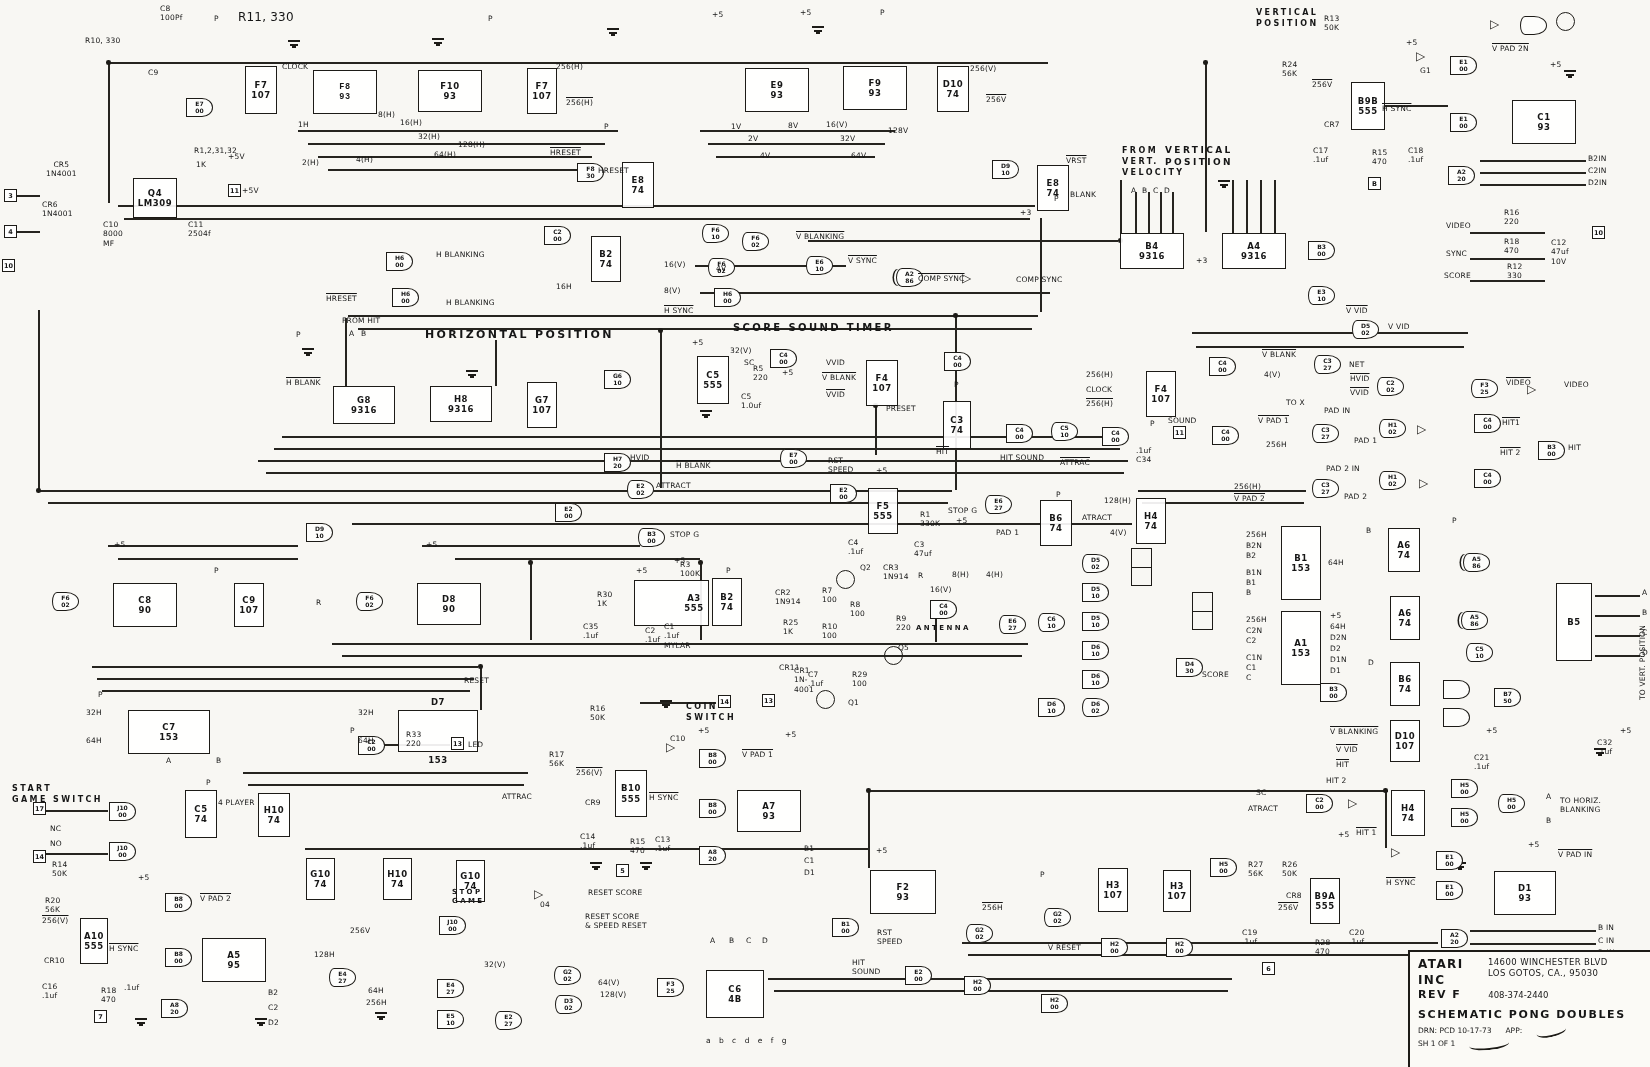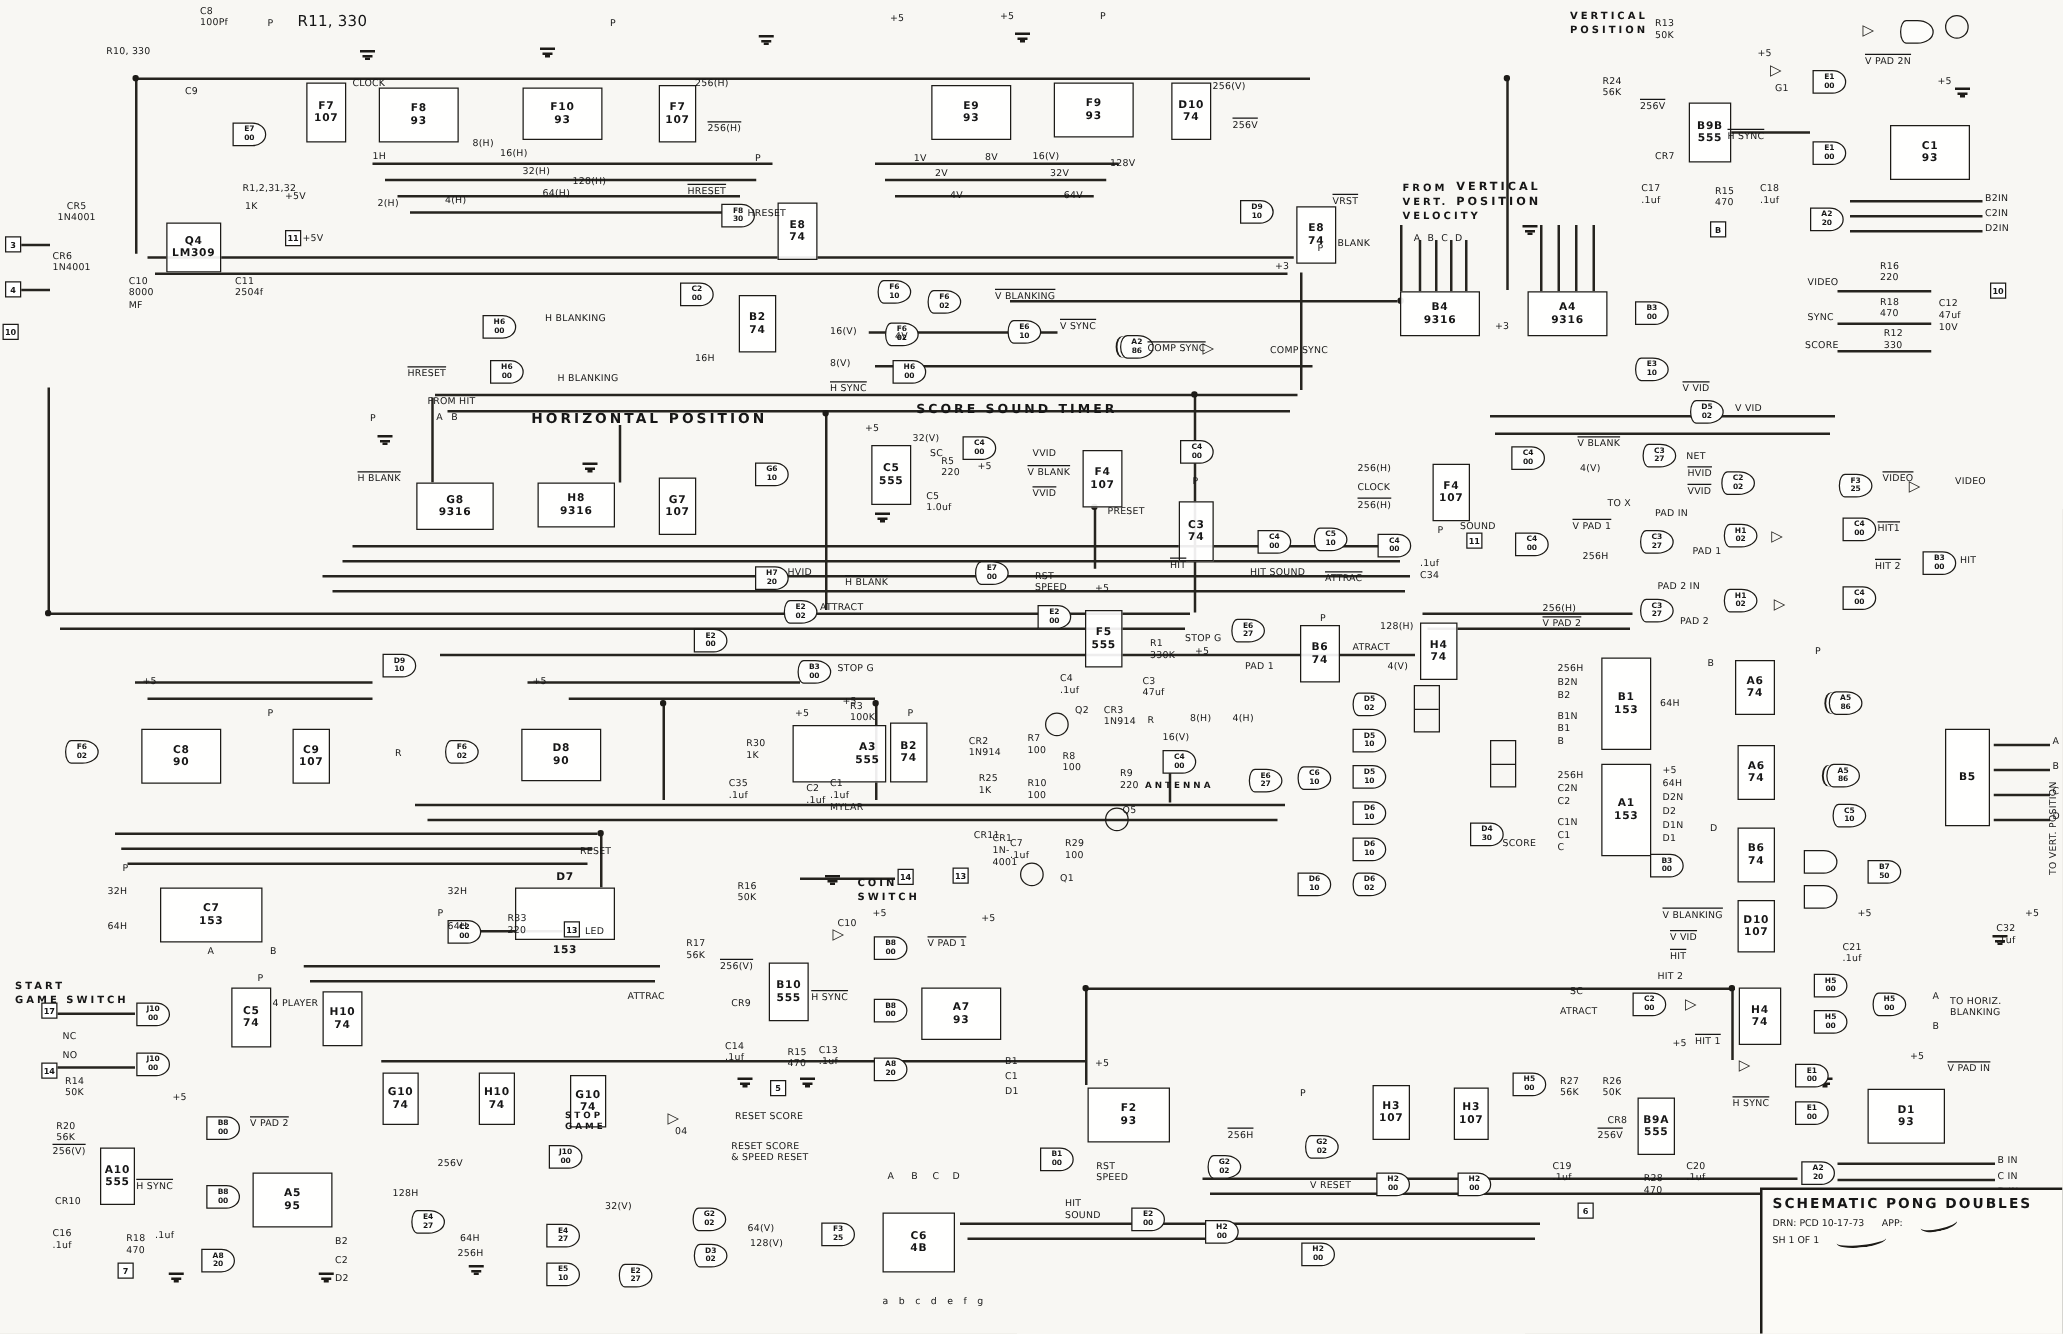--- a/index.html
+++ b/index.html
@@ -146,21 +146,21 @@
       <div class="dot" style="left: 1120px; top: 240px;"></div>
       <div class="dot" style="left: 38px; top: 490px;"></div>
       <div class="dot" style="left: 868px; top: 790px;"></div>
       <div class="dot" style="left: 1385px; top: 790px;"></div>
       <div class="dot" style="left: 480px; top: 666px;"></div>
       <div class="dot" style="left: 1205px; top: 62px;"></div>
       <div class="ic" style="left: 245px; top: 66px; width: 30px; height: 46px;">
         <span>F7</span>
         <span>107</span>
       </div>
-      <div class="ic" style="left: 303px; top: 70px; width: 62px; height: 42px;">
+      <div class="ic" style="left: 313px; top: 70px; width: 62px; height: 42px; font-family: Liberation Mono, monospace;">
         <span>F8</span>
         <span>93</span>
       </div>
       <div class="ic" style="left: 418px; top: 70px; width: 62px; height: 40px;">
         <span>F10</span>
         <span>93</span>
       </div>
       <div class="ic" style="left: 527px; top: 68px; width: 28px; height: 44px;">
         <span>F7</span>
         <span>107</span>
@@ -242,21 +242,21 @@
         <span>107</span>
       </div>
       <div class="ic" style="left: 417px; top: 583px; width: 62px; height: 40px;">
         <span>D8</span>
         <span>90</span>
       </div>
       <div class="ic" style="left: 128px; top: 710px; width: 80px; height: 42px;">
         <span>C7</span>
         <span>153</span>
       </div>
-      <div class="ic" style="left: 412px; top: 710px; width: 78px; height: 40px; gap: 48px;">
+      <div class="ic" style="left: 398px; top: 710px; width: 78px; height: 40px; gap: 48px;">
         <span>D7</span>
         <span>153</span>
       </div>
       <div class="ic" style="left: 634px; top: 580px; width: 28px; height: 44px; padding-left: 45px;">
         <span>A3</span>
         <span>555</span>
       </div>
       <div class="ic" style="left: 712px; top: 578px; width: 28px; height: 46px;">
         <span>B2</span>
         <span>74</span>
@@ -980,20 +980,25 @@
       <div class="gnd" style="left: 1594px; top: 748px;"></div>
       <div class="tr" style="left: 836px; top: 570px;"></div>
       <div class="tr" style="left: 884px; top: 646px;"></div>
       <div class="tr" style="left: 816px; top: 690px;"></div>
       <div class="tr" style="left: 1556px; top: 12px;"></div>
       <div class="seg7" style="left: 1192px; top: 592px;"></div>
       <div class="seg7" style="left: 1131px; top: 548px;"></div>
     </div>
 
   <div id="tblock">
+    <div class="row1">
+      <span class="co">ATARI INC</span><span class="addr"><span>14600 WINCHESTER BLVD</span><br><span>LOS GOTOS, CA., 95030</span></span><br>
+      <span class="rev">REV F</span>
+      <span class="phone">408-374-2440</span>
+    </div>
     <div class="ttl">SCHEMATIC PONG DOUBLES</div>
     <div class="meta">
       <span>DRN: PCD 10-17-73</span>
       <span>APP:</span>
       <span class="scrib"></span>
     </div>
     <div class="meta">
       <span>SH 1 OF 1</span>
       <span class="scrib" style="width:40px;transform:rotate(-6deg);"></span>
     </div>

